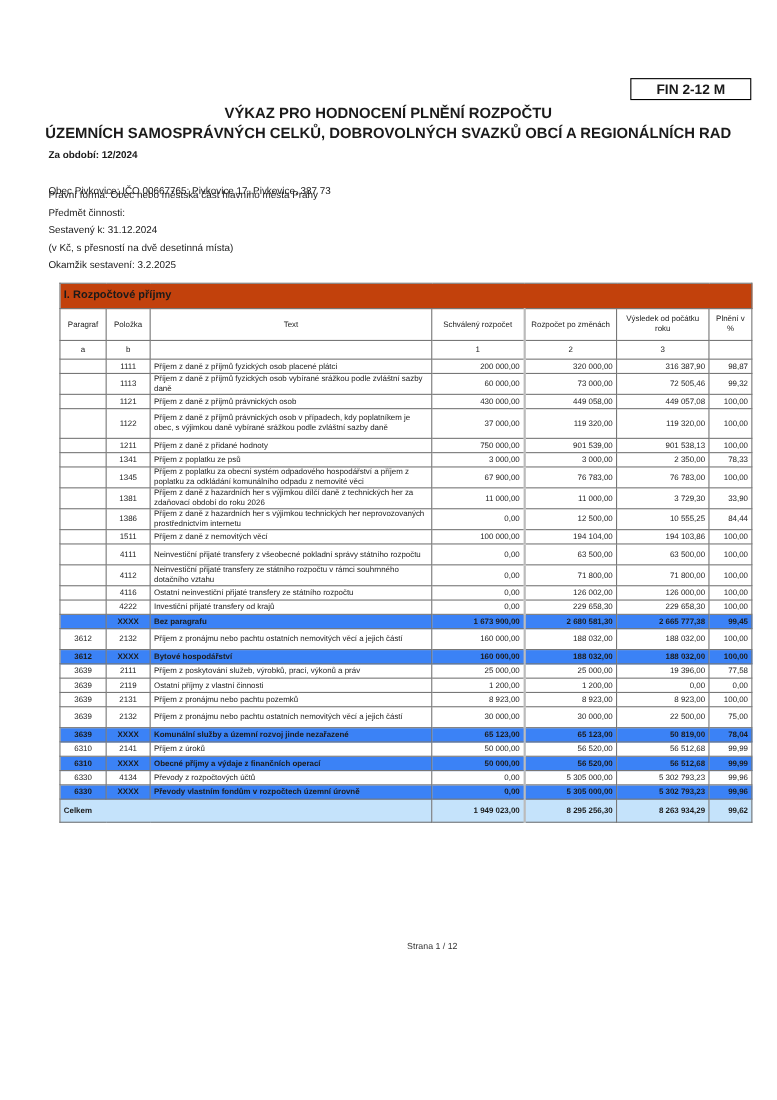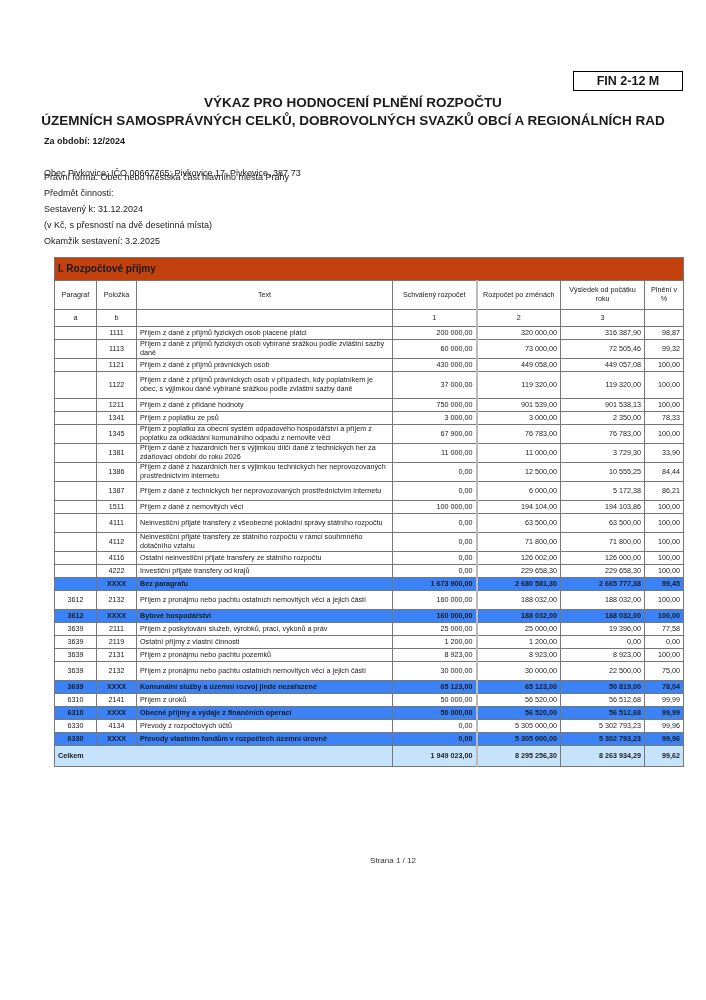--- a/index.html
+++ b/index.html
@@ -145,29 +145,20 @@
       </tr>
       <tr class="row tall2">
         <td class="c"></td>
         <td class="c">1386</td>
         <td>Příjem z daně z hazardních her s výjimkou technických her neprovozovaných prostřednictvím internetu</td>
         <td class="num v1">0,00</td>
         <td class="num">12 500,00</td>
         <td class="num">10 555,25</td>
         <td class="num">84,44</td>
       </tr>
-      <tr class="row tall2">
-        <td class="c"></td>
-        <td class="c">1387</td>
-        <td>Příjem z daně z technických her neprovozovaných prostřednictvím internetu</td>
-        <td class="num v1">0,00</td>
-        <td class="num">6 000,00</td>
-        <td class="num">5 172,38</td>
-        <td class="num">86,21</td>
-      </tr>
       <tr class="row">
         <td class="c"></td>
         <td class="c">1511</td>
         <td>Příjem z daně z nemovitých věcí</td>
         <td class="num v1">100 000,00</td>
         <td class="num">194 104,00</td>
         <td class="num">194 103,86</td>
         <td class="num">100,00</td>
       </tr>
       <tr class="row tall2">

